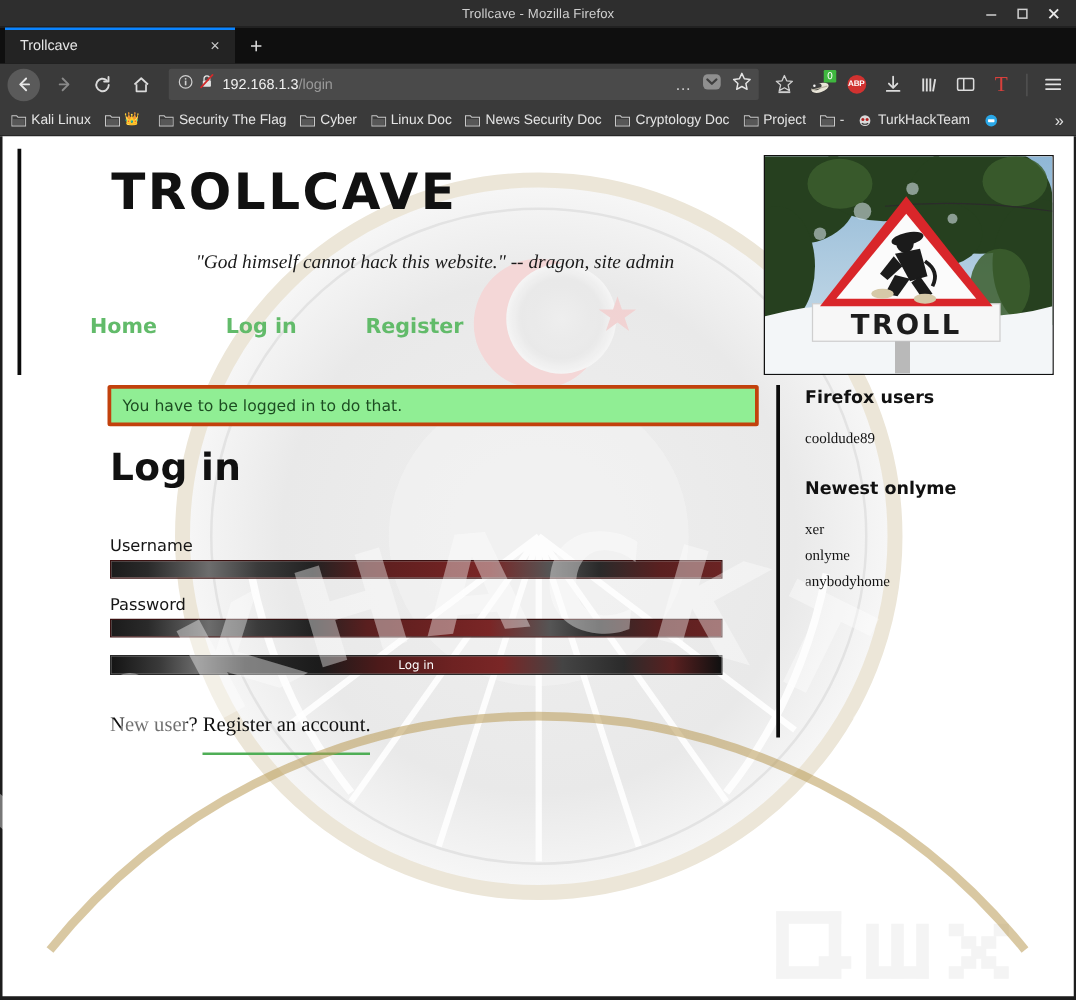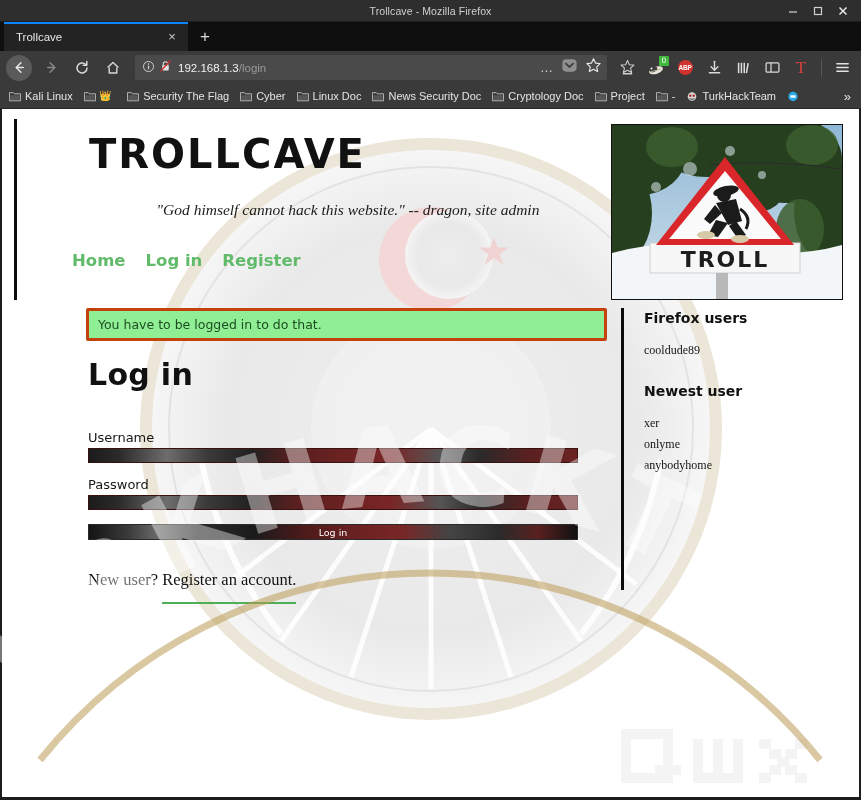--- a/index.html
+++ b/index.html
@@ -282,21 +282,21 @@
     font-family: "Liberation Serif", serif;
     font-style: italic;
     font-size: 15.5px;
     color: #1a1a1a;
     margin: 24px 0 0 68px;
     text-align: center;
   }
   .sitenav {
     margin: 32px 0 0 55px;
     display: flex;
-    gap: 20px;
+    gap: 55px;
   }
   .sitenav a {
     font-size: 16.5px;
     font-weight: bold;
     color: #62bb6a;
     text-decoration: none;
     cursor: pointer;
     font-family: "DejaVu Sans", sans-serif;
   }
   .header-photo {
@@ -857,21 +857,21 @@
           <div class="newuser">
             <span>New user?</span>
             <a>Register an account.</a>
           </div>
         </div>
 
         <div class="side-col">
           <div class="side-h">Firefox users</div>
           <div class="side-user">cooldude89</div>
 
-          <div class="side-h second">Newest user</div>
+          <div class="side-h second">Newest onlyme</div>
           <div class="side-list">
             <div class="side-user">xer</div>
             <div class="side-user">onlyme</div>
             <div class="side-user">anybodyhome</div>
           </div>
         </div>
       </div>
     </div>
   </div>
 

